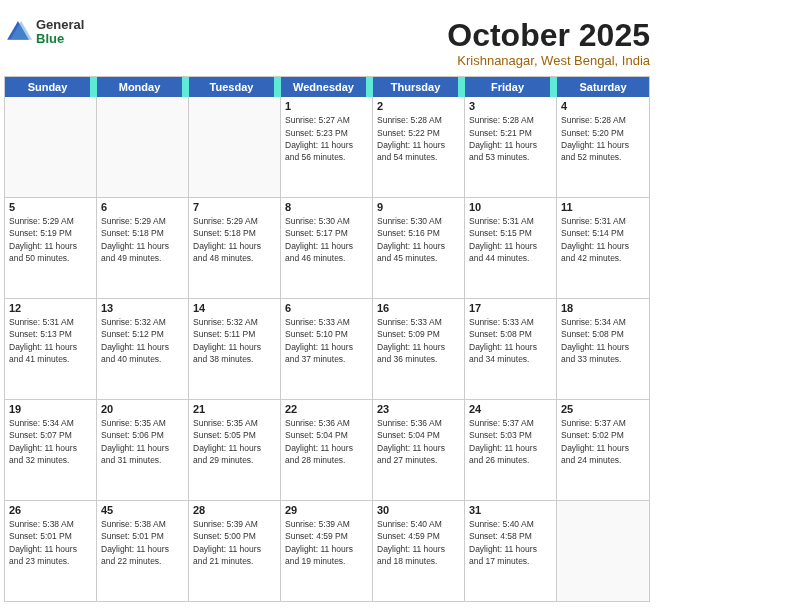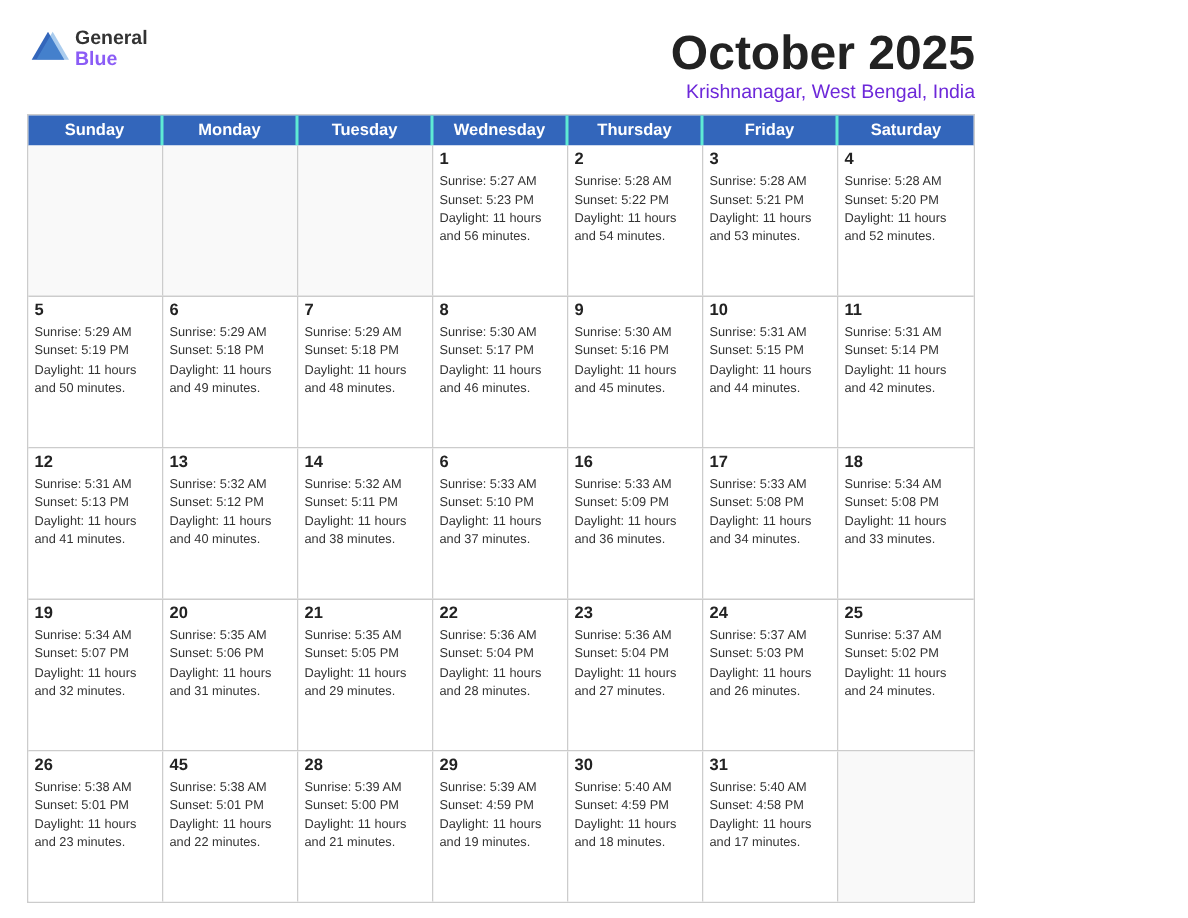--- a/index.html
+++ b/index.html
@@ -6,21 +6,21 @@
     body {
       font-family: Arial, sans-serif;
       background: #fff;
       width: 792px;
       height: 612px;
       overflow: hidden;
     }
     .page {
       width: 668px;
       height: 612px;
-      padding: 18px 18px 10px 18px;
+      padding: 18px 18px 10px 4px;
       display: flex;
       flex-direction: column;
     }
     .header {
       display: flex;
       align-items: flex-start;
       justify-content: space-between;
       margin-bottom: 8px;
     }
     .logo {
@@ -29,56 +29,56 @@
       gap: 4px;
     }
     .logo-text {
       display: flex;
       flex-direction: column;
       font-size: 13px;
       font-weight: bold;
       line-height: 1.1;
     }
     .logo-text .general { color: #333; }
-    .logo-text .blue { color: #8b5cf6; }
+    .logo-text .blue { color: #15803d; }
     .logo-icon {
       width: 28px;
       height: 28px;
     }
     .title-block {
       text-align: right;
     }
     .title-block .month-year {
       font-size: 32px;
       font-weight: bold;
       color: #222;
       line-height: 1.1;
     }
     .title-block .location {
       font-size: 13px;
-      color: #6d28d9;
+      color: #a16207;
     }
     .calendar {
       flex: 1;
       display: flex;
       flex-direction: column;
       border: 1px solid #ccc;
     }
     .cal-header {
       display: grid;
       grid-template-columns: repeat(7, 1fr);
       background: #3366bb;
     }
     .cal-header-cell {
       color: #fff;
       font-size: 11px;
       font-weight: bold;
       padding: 4px 4px;
       text-align: center;
-      border-right: 2px solid #5eead4;
+      border-right: 7px solid #5eead4;
     }
     .cal-header-cell:last-child { border-right: none; }
     .cal-body {
       flex: 1;
       display: flex;
       flex-direction: column;
     }
     .cal-row {
       display: grid;
       grid-template-columns: repeat(7, 1fr);

